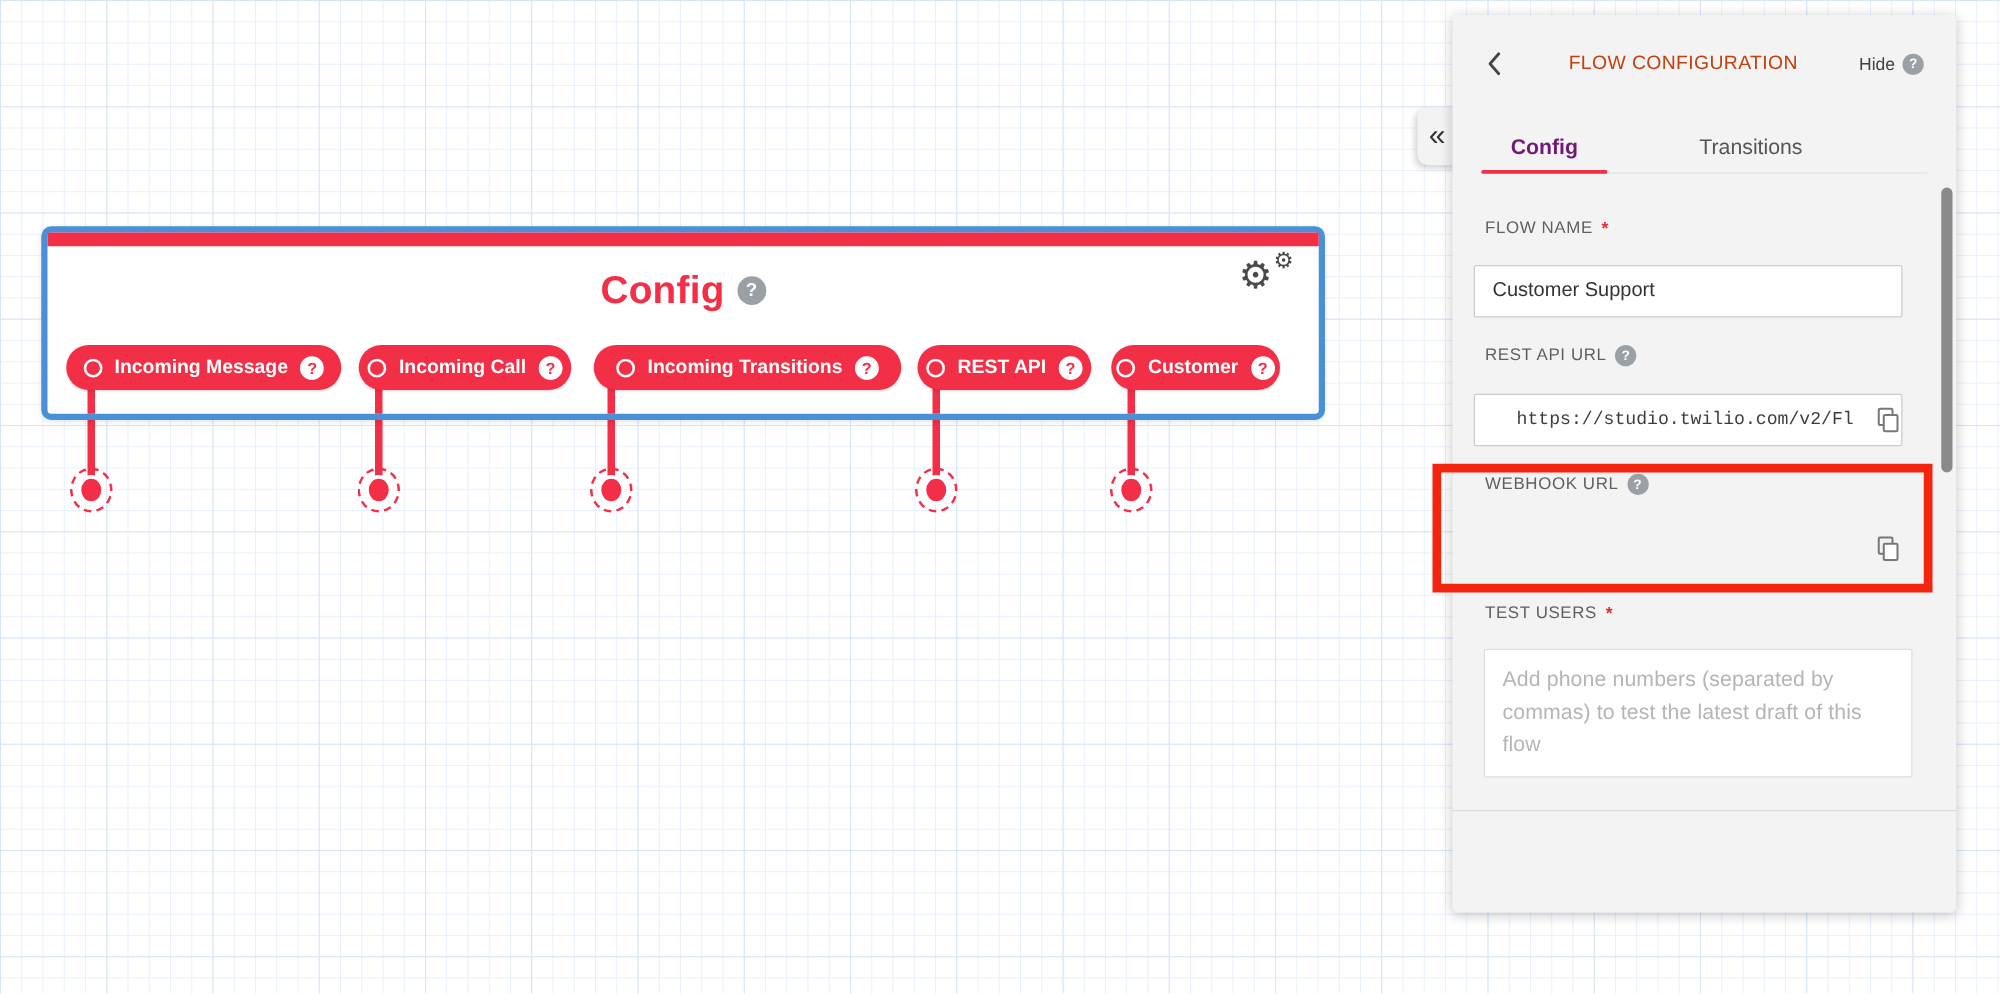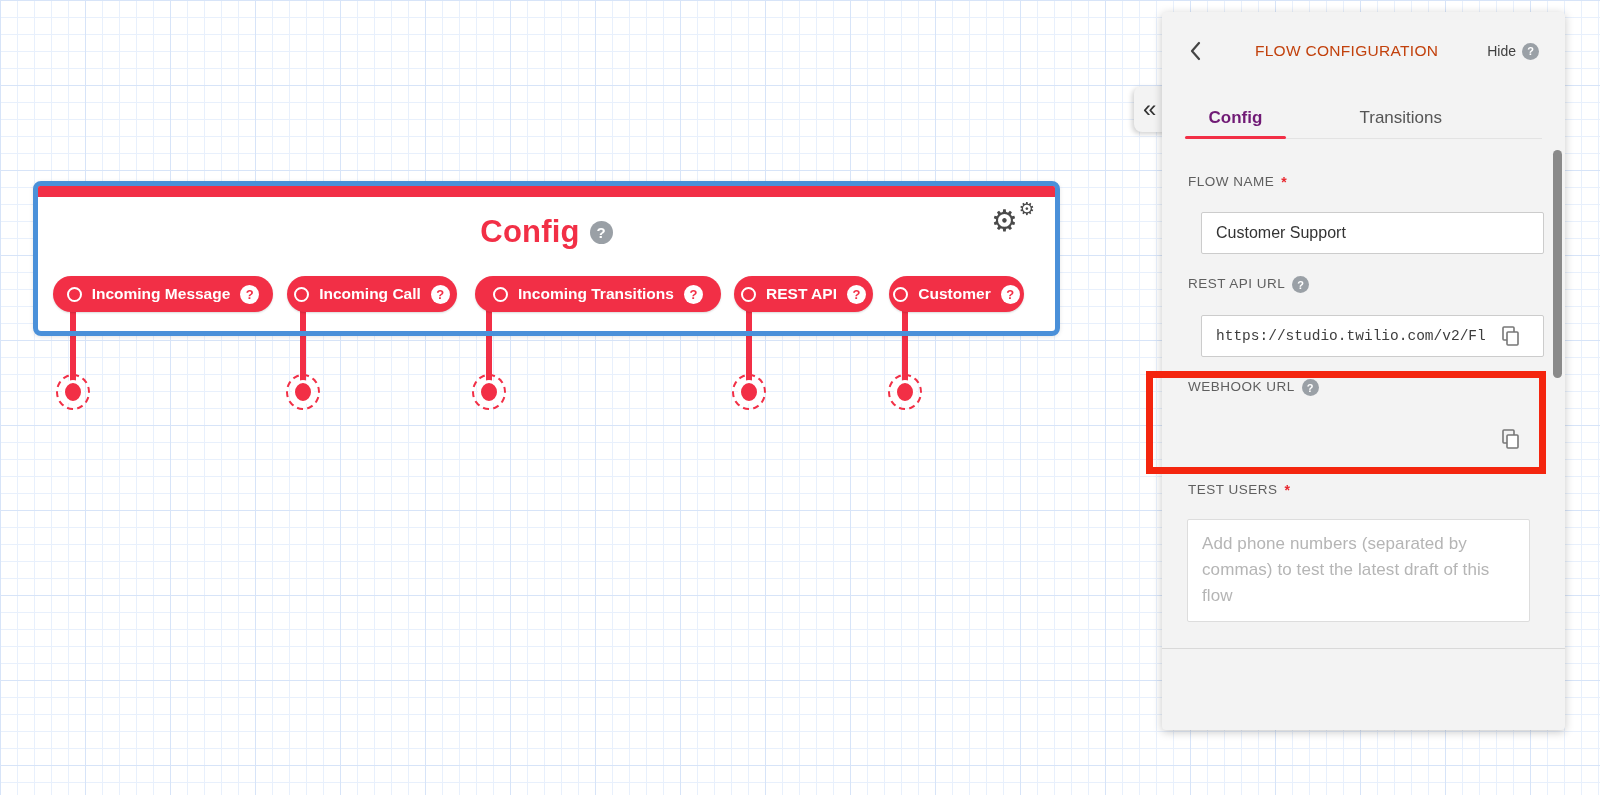--- a/index.html
+++ b/index.html
@@ -81,21 +81,21 @@
   .tab.inactive { color:#555; }
   .tab-underline { position:absolute; left:23px; top:124px; width:101px; height:3px;
     background:#f22f46; border-radius:2px; }
   .tab-divider { position:absolute; left:23px; top:126px; width:357px; height:1px;
     background:#e3e3e3; }
 
   .field-label { position:absolute; left:26px; display:flex; 
     gap:7px; font-size:13.5px; color:#5f5f5f; letter-spacing:0.5px; }
   .req { color:#e8272e; font-weight:700; font-size:14px; }
 
-  .tinput { position:absolute; left:39px; width:343px; height:42px; background:#fff;
+  .tinput { position:absolute; left:17px; width:343px; height:42px; background:#fff;
     border:1px solid #ccc; border-radius:2px; font-size:16px; color:#333;
     padding:0 14px; font-family:"Liberation Sans", sans-serif; outline:none; }
   .tinput.mono { font-family:"Liberation Mono", monospace; font-size:14.5px;
     color:#3d3d3d; padding-right:38px; }
   .copy-btn { position:absolute; width:24px; height:24px; cursor:pointer; }
 
   .tarea { position:absolute; left:25px; width:343px; height:103px; background:#fff;
     border:1px solid #ddd; border-radius:2px; resize:none; outline:none;
     font-family:"Liberation Sans", sans-serif; font-size:17px; line-height:26px;
     color:#333; padding:11px 14px; letter-spacing:0.1px; }
@@ -155,21 +155,21 @@
     <div class="field-label" style="top:162px;">
       <span>FLOW NAME</span>
       <span class="req">*</span>
     </div>
     <input class="tinput" style="top: 200px;" type="text" value="Customer Support">
 
     <div class="field-label" style="top:264px;">
       <span>REST API URL</span>
       <span class="qbadge gray sm">?</span>
     </div>
-    <input class="tinput mono" style="top: 303px;" type="text" readonly="" value="https://studio.twilio.com/v2/Fl">
+    <input class="tinput mono" style="top: 303px; text-align: right;" type="text" readonly="" value="https://studio.twilio.com/v2/Fl">
     <span class="copy-btn" style="left:336px; top:312px;">
       <svg width="24" height="24" viewBox="0 0 24 24">
         <rect x="5" y="3" width="11" height="13" rx="1" fill="none" stroke="#777" stroke-width="1.6"></rect>
         <rect x="9" y="8" width="11" height="13" rx="1" fill="#fff" stroke="#777" stroke-width="1.6"></rect>
       </svg>
     </span>
 
     <div class="field-label" style="top:367px;">
       <span>WEBHOOK URL</span>
       <span class="qbadge gray sm">?</span>

